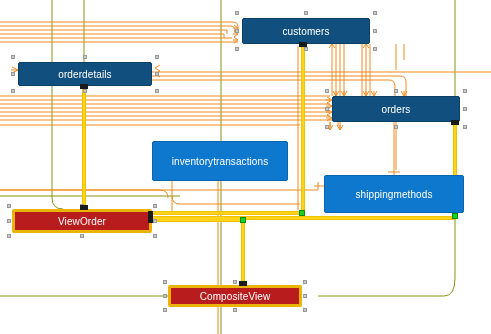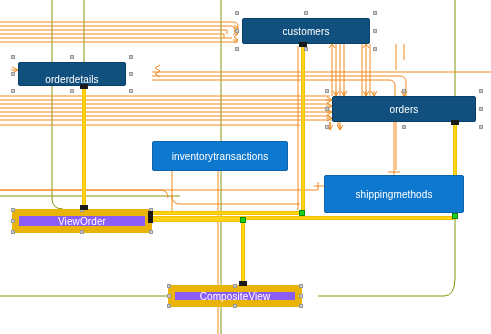--- a/index.html
+++ b/index.html
@@ -28,21 +28,21 @@
     color:#ffffff;
     font-size:10px;
     letter-spacing:.1px;
     border-radius:2px;
     white-space:nowrap;
     z-index:20;
     cursor:move;
   }
   .node.dark  { background:#11507E; border:1px solid #0c3f65; }
   .node.light { background:#0E77CE; border:1px solid #0b64ae; }
-  .node.olive { background:#8b5cf6; border:7px solid #eab308; }
+  .node.olive { background:#b91c1c; border:3px solid #eab308; }
 
   
   .handles{position:absolute;inset:0;pointer-events:none;z-index:30;}
   .h{
     position:absolute;width:4px;height:4px;
     background:#c9c9c9;border:1px solid #9a9a9a;
     box-sizing:border-box;
   }
   .h.tl{left:-8px;top:-8px}
   .h.tc{left:calc(50% - 2px);top:-8px}
@@ -214,51 +214,51 @@
       <div class="h tr"></div>
       <div class="h ml"></div>
       <div class="h mr"></div>
       <div class="h bl"></div>
       <div class="h bc"></div>
       <div class="h br"></div>
     </div>
   </div>
   <div class="stub" style="left:299px;top:42px;width:8px;height:5px;"></div>
 
-  <div class="node dark" style="left:18px;top:62px;width:108px;height:24px;align-items:flex-end;">
+  <div class="node dark" style="left:18px;top:62px;width:134px;height:24px;">
     <span class="node-label">orderdetails</span>
     <div class="handles">
       <div class="h tl"></div>
       <div class="h tc"></div>
       <div class="h tr"></div>
       <div class="h ml"></div>
       <div class="h mr"></div>
       <div class="h bl"></div>
       <div class="h bc"></div>
       <div class="h br"></div>
     </div>
   </div>
   <div class="stub" style="left:80px;top:84px;width:8px;height:5px;"></div>
 
-  <div class="node dark" style="left:332px;top:96px;width:144px;height:26px;">
+  <div class="node dark" style="left:332px;top:96px;width:128px;height:26px;">
     <span class="node-label">orders</span>
     <div class="handles">
       <div class="h tl"></div>
       <div class="h tc"></div>
       <div class="h tr"></div>
       <div class="h ml"></div>
       <div class="h mr"></div>
       <div class="h bl"></div>
       <div class="h bc"></div>
       <div class="h br"></div>
     </div>
   </div>
   <div class="stub" style="left:451px;top:120px;width:8px;height:5px;"></div>
 
-  <div class="node light" style="left:152px;top:141px;width:136px;height:30px;">
+  <div class="node light" style="left:152px;top:141px;width:136px;height:40px;">
     <span class="node-label">inventorytransactions</span>
   </div>
 
   <div class="node light" style="left:324px;top:175px;width:140px;height:38px;">
     <span class="node-label">shippingmethods</span>
   </div>
 
   <div class="node olive" style="left:12px;top:209px;width:140px;height:24px;">
     <span class="node-label">ViewOrder</span>
     <div class="handles">

